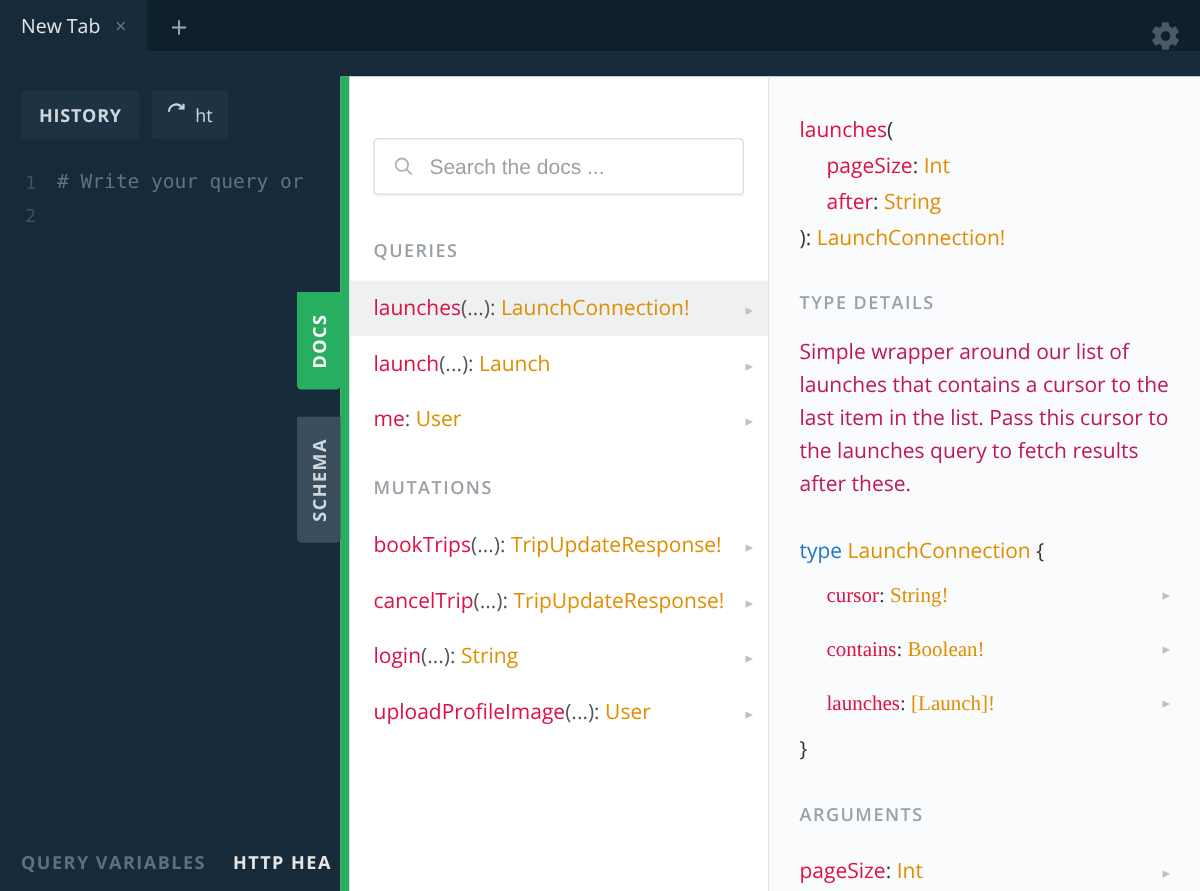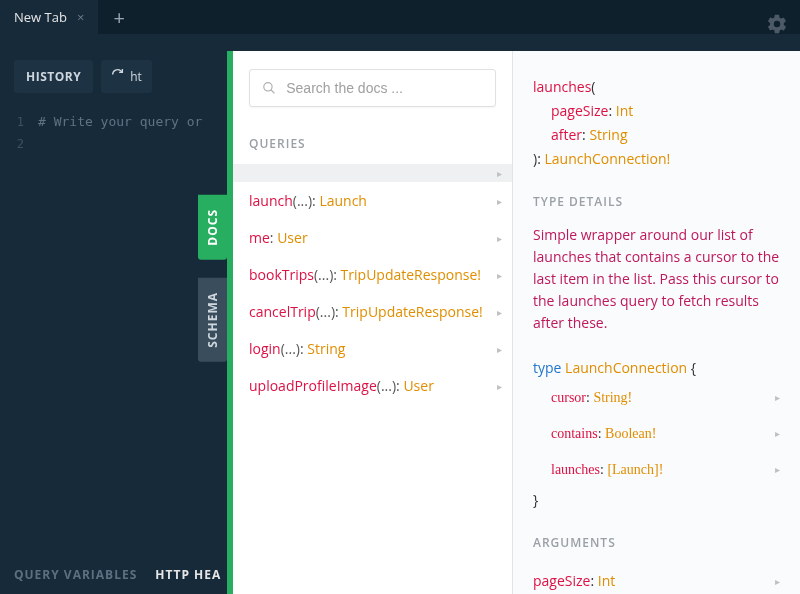--- a/index.html
+++ b/index.html
@@ -30,21 +30,21 @@
   .side-tabs { position: absolute; left: 198px; top: 195px; z-index: 3; }
   .side-tab { writing-mode: vertical-rl; transform: rotate(180deg); font-size: 12px; font-weight: 700; letter-spacing: 1px; padding: 14px 6px; text-align: center; border-radius: 3px 3px 0 0; margin-bottom: 18px; cursor: pointer; }
   .side-tab.docs { background: #27ae60; color: #fff; }
   .side-tab.schema { background: #3a4d5c; color: #cfd7de; }
   
   .docs-panel { position: absolute; left: 227px; top: 51px; bottom: 0; right: 0; background: #fafbfc; display: flex; z-index: 2; }
   .green-strip { width: 6px; background: #27ae60; }
   .docs-left { width: 280px; background: #fff; border-right: 1px solid #e4e4e4; overflow: hidden; }
   .docs-right { flex: 1; background: #fafbfc; overflow: hidden; padding: 0; }
   .search-wrap { padding: 18px 16px 20px 16px; }
-  .search { display: flex; align-items: flex-end; border: 1px solid #e0e0e0; border-radius: 3px; padding: 10px 12px; background: #fff; box-shadow: 0 1px 2px rgba(0,0,0,0.04); }
+  .search { display: flex; align-items: flex-end; border: 1px solid #e0e0e0; border-radius: 3px; padding: 10px 12px; background: #fff; box-shadow: 0 1px 2px rgba(0,0,0,0.04); margin-top: 23px; }
   .search svg { width: 16px; height: 16px; stroke: #b0b0b0; fill: none; margin-right: 10px; }
   .search input { border: none; outline: none; font-size: 14px; color: #333; width: 100%; background: transparent; }
   .search input::placeholder { color: #a0a0a0; }
   .section-head { font-size: 12px; letter-spacing: 1px; color: #9aa0a6; padding: 8px 16px 12px; font-weight: 600; }
   .doc-row { display: flex; align-items: center; padding: 9px 16px; font-size: 14px; cursor: pointer; position: relative; }
   .doc-row.selected { background: #eef0f2; }
   .doc-row .chev { position: absolute; right: 10px; color: #c0c0c0; font-size: 10px; }
   .fn { color: #d14; }
   .paren { color: #555; }
   .colon { color: #555; }
@@ -124,31 +124,33 @@
               <circle cx="10" cy="10" r="7"></circle>
               <line x1="21" y1="21" x2="15" y2="15"></line>
             </svg>
           <input placeholder="Search the docs ..." style="">
         </div>
       </div>
 
       <div class="section-head">QUERIES</div>
 
       <div class="doc-row selected">
+        <span><span class="fn">launches</span><span class="paren">(...)</span><span class="colon">: </span><span class="type">LaunchConnection!</span></span>
         <span class="chev">▸</span>
       </div>
       <div class="doc-row">
         <span><span class="fn">launch</span><span class="paren">(...)</span><span class="colon">: </span><span class="type">Launch</span></span>
         <span class="chev">▸</span>
       </div>
       <div class="doc-row">
         <span><span class="fn">me</span><span class="colon">: </span><span class="type">User</span></span>
         <span class="chev">▸</span>
       </div>
 
+      <div class="section-head" style="padding-top:18px">MUTATIONS</div>
 
       <div class="doc-row">
         <span><span class="fn">bookTrips</span><span class="paren">(...)</span><span class="colon">: </span><span class="type">TripUpdateResponse!</span></span>
         <span class="chev">▸</span>
       </div>
       <div class="doc-row">
         <span><span class="fn">cancelTrip</span><span class="paren">(...)</span><span class="colon">: </span><span class="type">TripUpdateResponse!</span></span>
         <span class="chev">▸</span>
       </div>
       <div class="doc-row">

